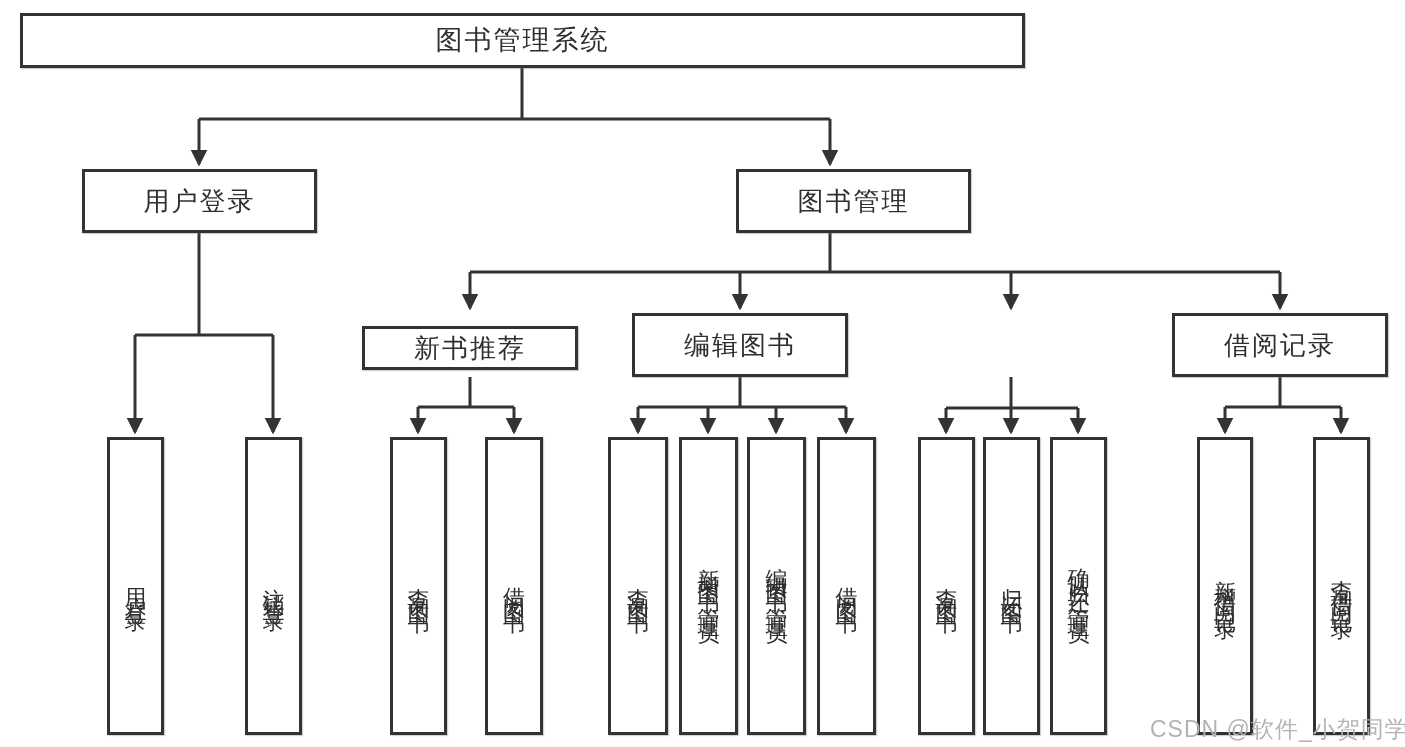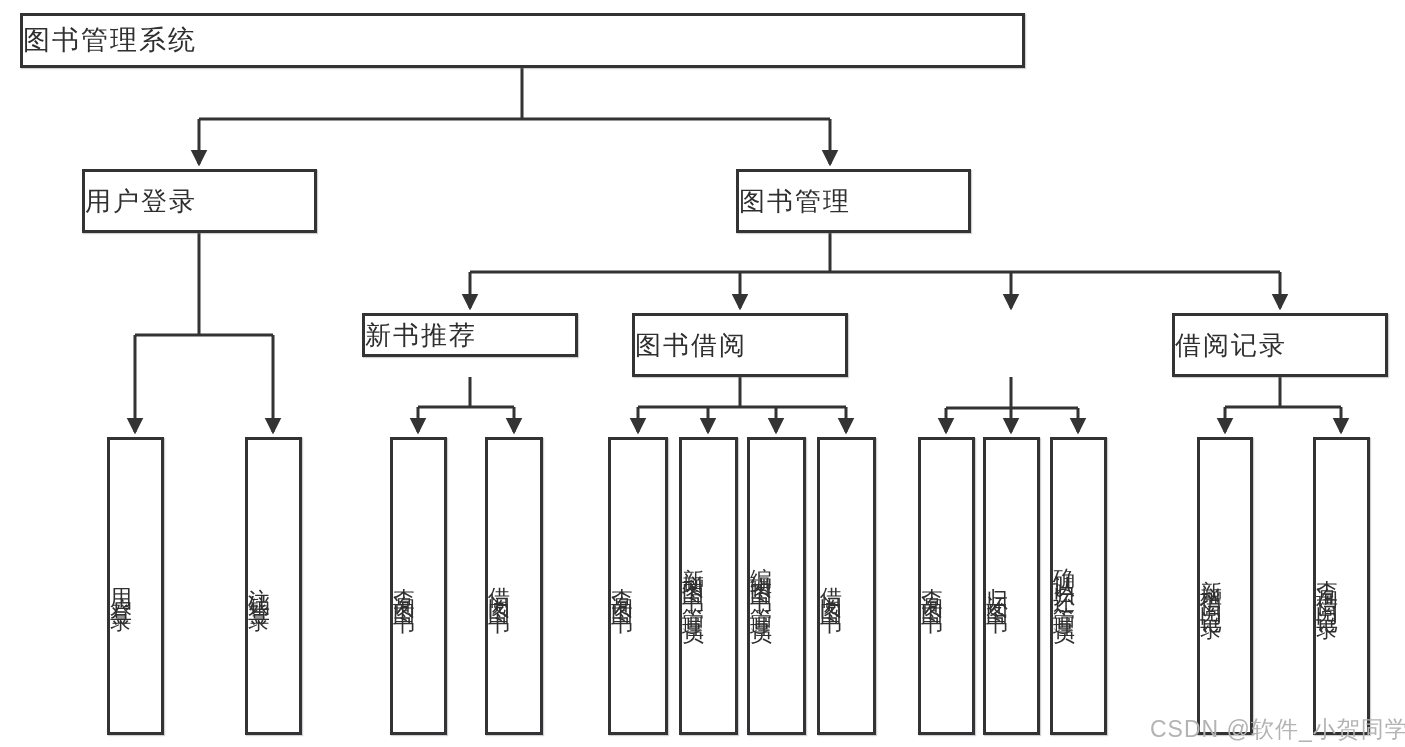--- a/index.html
+++ b/index.html
@@ -9,21 +9,21 @@
     background:#ffffff;
     font-family:"Liberation Sans", sans-serif;
     overflow:hidden;
   }
   .wires{position:absolute;left:0;top:0;z-index:1;}
   .node{
     position:absolute;
     box-sizing:border-box;
     background:#ffffff;
     border:3px solid #333333;
-    display:flex;align-items:center;
+    display:flex;align-items:center;justify-content:center;
     z-index:2;
     box-shadow:1px 1px 1px rgba(120,120,140,0.35);
   }
   .node .lbl{
     color:#2f2f2f;
     font-size:26px;
     letter-spacing:2px;
     white-space:nowrap;
     line-height:1;
   }
@@ -93,25 +93,25 @@
     <span class="lbl">图书管理系统</span>
   </div>
 
   <div class="node" style="left:82px;top:169px;width:235px;height:64px">
     <span class="lbl">用户登录</span>
   </div>
   <div class="node" style="left:736px;top:169px;width:235px;height:64px">
     <span class="lbl">图书管理</span>
   </div>
 
-  <div class="node" style="left:362px;top:313px;width:216px;height:44px">
+  <div class="node" style="left:362px;top:326px;width:216px;height:44px">
     <span class="lbl">新书推荐</span>
   </div>
   <div class="node" style="left:632px;top:313px;width:216px;height:64px">
-    <span class="lbl">图书借阅</span>
+    <span class="lbl">编辑图书</span>
   </div>
   <div class="node" style="left:1172px;top:313px;width:216px;height:64px">
     <span class="lbl">借阅记录</span>
   </div>
 
   <div class="node leaf" style="left:107px;top:437px;width:57px;height:298px">
     <span class="lbl">用户登录</span>
   </div>
   <div class="node leaf" style="left:245px;top:437px;width:57px;height:298px">
     <span class="lbl">注销登录</span>

